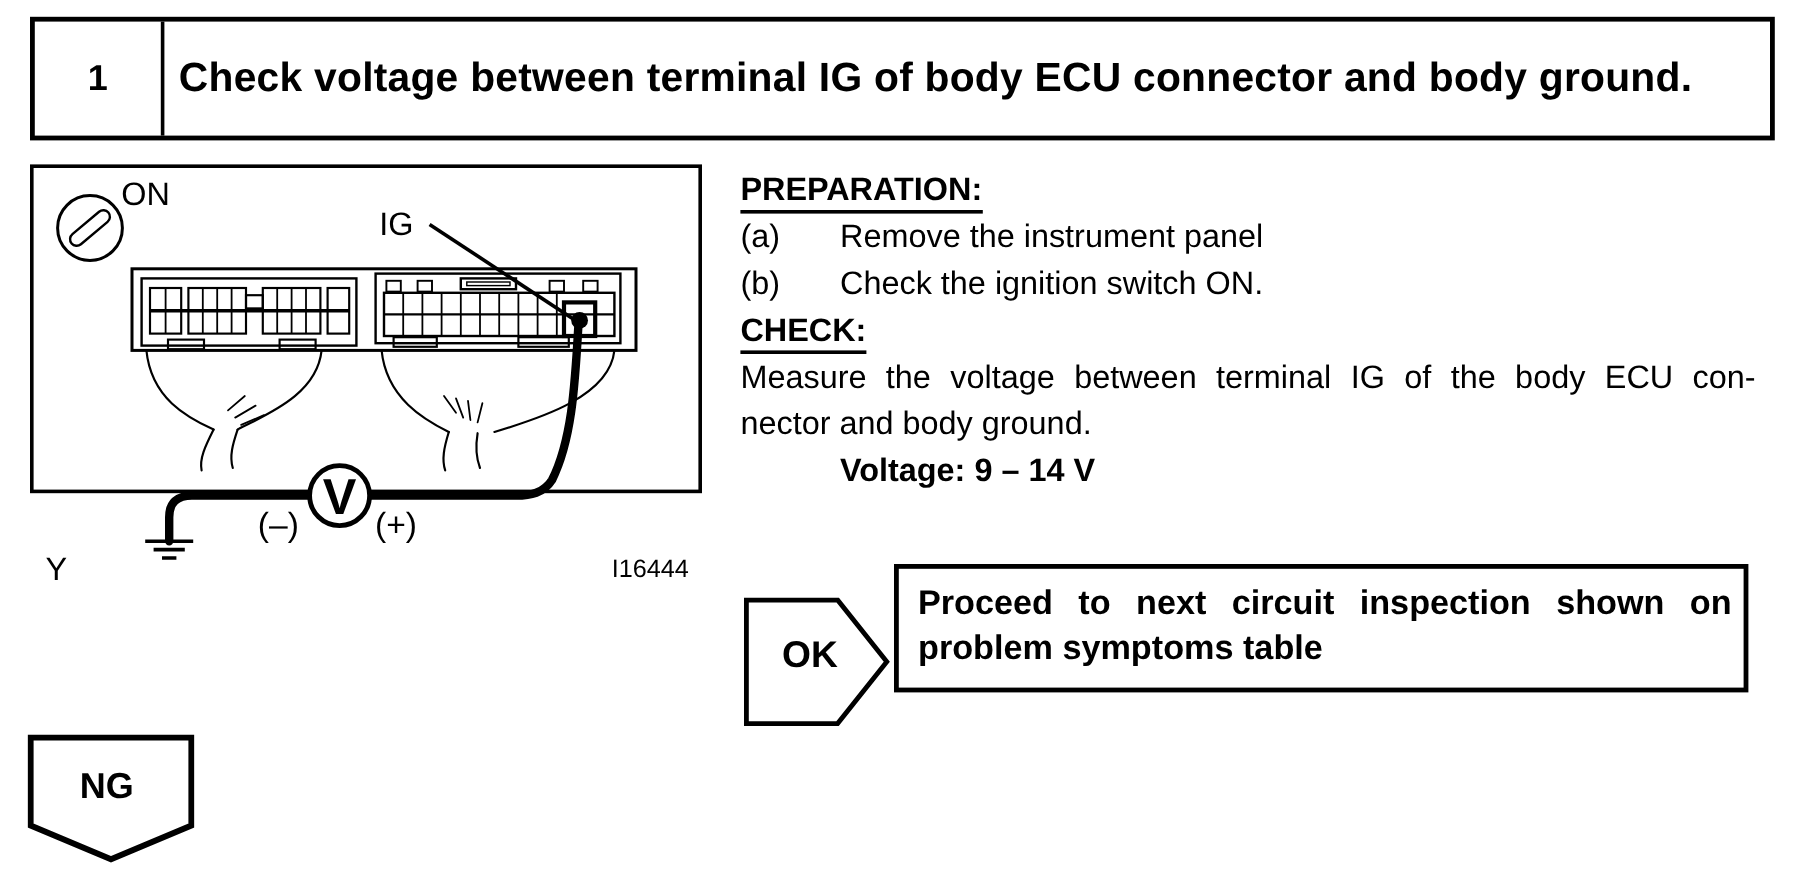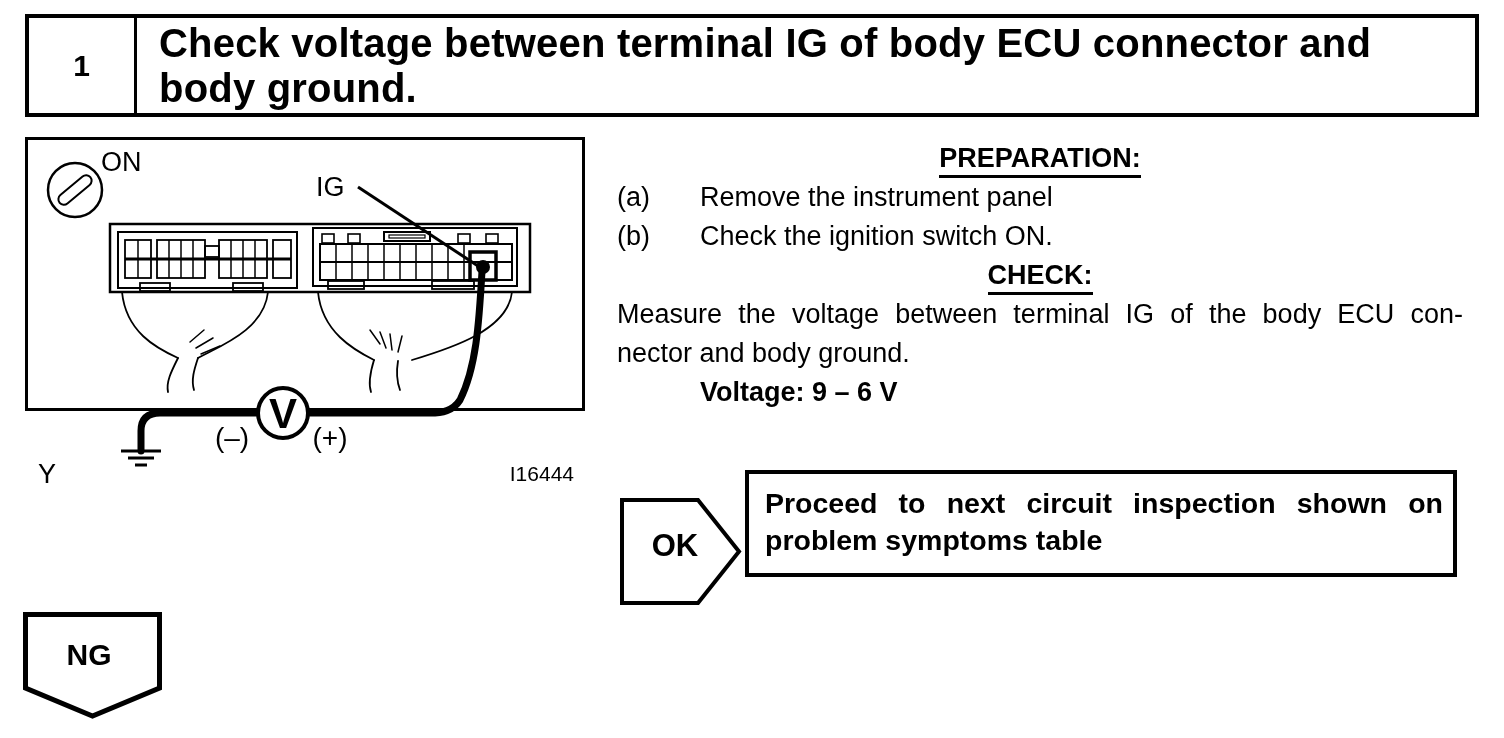--- a/index.html
+++ b/index.html
@@ -12,43 +12,43 @@
   .step-header {
     position:absolute; left:25px; top:14px; width:1454px; height:103px;
     border:4px solid #000; display:flex; background:#fff;
   }
   .step-num {
     width:108px; border-right:3px solid #000; display:flex;
     align-items:center; justify-content:center;
     font-size:30px; font-weight:bold;
   }
   .step-title {
-    flex:1; display:flex; align-items:center; padding-left:22px;
-    font-size:40px; font-weight:bold; letter-spacing:0.2px;
+    flex:1; display:flex; align-items:center; padding-left:12px;
+    font-size:34px; font-weight:bold; letter-spacing:0.2px;
   }
   
   .figure-box {
     position:absolute; left:25px; top:137px; width:560px; height:274px;
     border:3px solid #000; background:#fff;
   }
   
   .instructions {
     position:absolute; left:617px; top:139px; width:846px;
     font-size:27px; line-height:39px;
   }
   .h-underline {
     font-weight:bold; display:inline-block;
     border-bottom:3px solid #000; line-height:33px; margin-bottom:3px;
   }
   .ins-row { display:flex; height:39px; align-items:baseline; }
   .ins-label { width:83px; flex:0 0 83px; }
   .check-line1 { text-align:justify; text-align-last:justify; text-justify:inter-word; height:39px; }
   .check-line2 { height:39px; }
   .spec-line { font-weight:bold; margin-left:83px; height:39px; }
-  .h-block { height:39px;text-align:center; }
+  .h-block { height:39px; }
   
   .ok-pentagon { position:absolute; left:620px; top:470px; width:122px; height:107px;margin-top:28px; }
   .action-box {
     position:absolute; left:745px; top:470px; width:712px; height:107px;
     border:4px solid #000; padding:11px 10px 0 16px;
     font-size:28.5px; font-weight:bold; line-height:37px; background:#fff;
   }
   .action-line1 { text-align:justify; text-align-last:justify; text-justify:inter-word; }
   .ng-pentagon { position:absolute; left:23px; top:612px; width:156px; height:108px; }
   svg text { font-family:"Liberation Sans", sans-serif; fill:#000; }
@@ -166,21 +166,21 @@
       <span class="ins-label">(a)</span>
       <span>Remove the instrument panel</span>
     </div>
     <div class="ins-row">
       <span class="ins-label">(b)</span>
       <span>Check the ignition switch ON.</span>
     </div>
     <div class="h-block"><span class="h-underline">CHECK:</span></div>
     <div class="check-line1">Measure the voltage between terminal IG of the body ECU con-</div>
     <div class="check-line2">nector and body ground.</div>
-    <div class="spec-line">Voltage: 9 – 6 V</div>
+    <div class="spec-line">Voltage: 9 – 14 V</div>
   </div>
 
   <div class="ok-pentagon">
     <svg width="122" height="107" viewBox="0 0 122 107">
       <polygon points="2,2 78,2 119,53.5 78,105 2,105" fill="#fff" stroke="#000" stroke-width="4"></polygon>
       <text x="55" y="58" text-anchor="middle" font-size="31" font-weight="bold">OK</text>
     </svg>
   </div>
 
   <div class="action-box">

